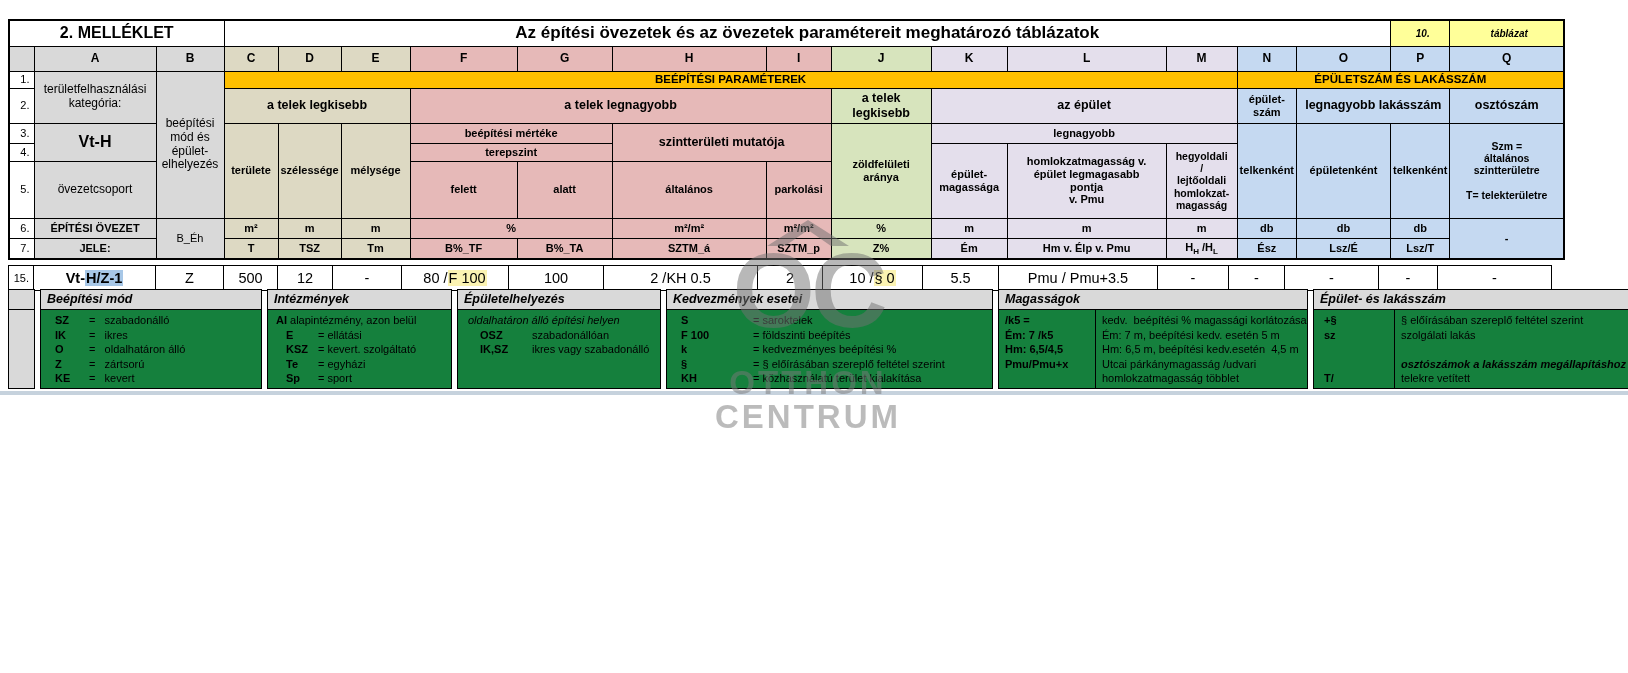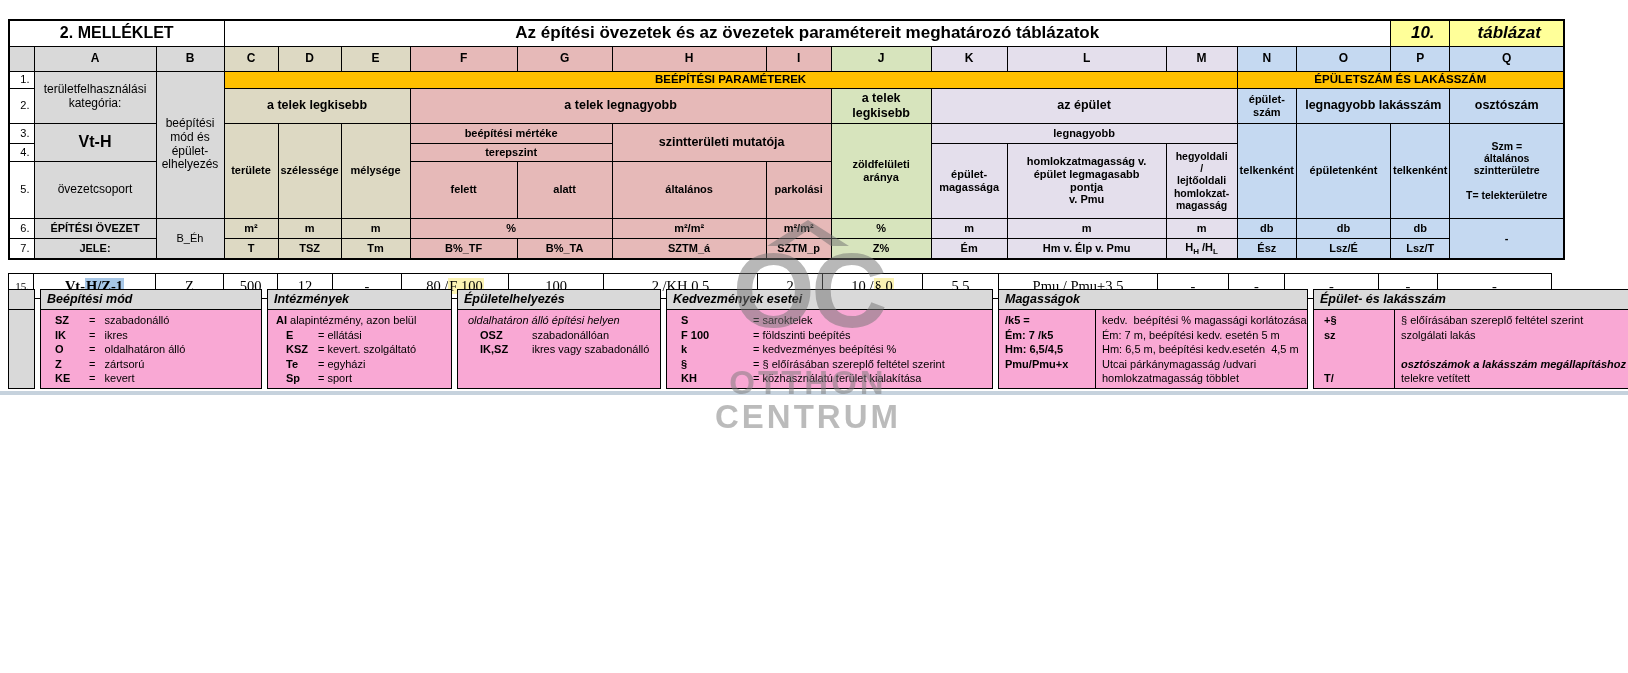--- a/index.html
+++ b/index.html
@@ -1,49 +1,49 @@
 <!DOCTYPE html>
 <html><head>
 <meta charset="utf-8">
 <style>
   html,body{margin:0;padding:0;background:#fff;}
   body{width:1628px;height:673px;position:relative;font-family:"Liberation Sans",sans-serif;color:#000;}
   .sheet{position:absolute;top:19px;left:8px;}
   table{border-collapse:collapse;table-layout:fixed;}
   td{border:1px solid #000;text-align:center;vertical-align:middle;padding:0 2px;overflow:hidden;line-height:1.15;}
   .maintable{border:2px solid #000;}
-  .r15table{border:1.5px solid #000;margin-top:13px;font-family:Liberation Serif, serif;}
+  .r15table{border:1.5px solid #000;margin-top:5px;}
   
   .gy{background:#d9d9d9;} .tn{background:#ddd9c3;} .pk{background:#e6b9b8;}
   .gn{background:#d7e4bd;} .lv{background:#e4dfec;} .bl{background:#c5d9f1;}
   .or{background:#ffc000;} .yl{background:#ffff99;} .wh{background:#ffffff;}
   .selgy{background:#dbe5f1;}
   
   .b{font-weight:bold;}
   .i{font-style:italic;}
   .pre{white-space:pre-line;}
-  .t16{font-size:16px;} .t17{font-size:17px;border-radius:13px;} .t14{font-size:17px;padding-left:7px;}
+  .t16{font-size:16px;} .t17{font-size:17px;border-radius:13px;} .t14{font-size:10px;padding-left:7px;}
   .t12{font-size:12px;} .t12b{font-size:12.5px;font-weight:bold;}
   .t11{font-size:11px;} .t11b{font-size:11px;font-weight:bold;}
   .t10b{font-size:10.5px;font-weight:bold;}
   .t20b{font-size:16px;font-weight:bold;}
   .t15{font-size:14.5px;}
   .rownum{font-size:11px;text-align:right;padding-right:4px;background:#fff;}
   .colhead{font-size:12px;font-weight:bold;}
   .band{font-size:11.5px;font-weight:bold;}
   .r7bot td{border-bottom:2px solid #000;}
   sub{font-size:8px;}
   .hl-blue{background:#a7c7e7;padding:0 1px;}
   .hl-yellow{background:#fbf3b2;padding:0 1px;}
   
   .legend{position:absolute;top:289px;left:8px;display:flex;gap:5px;align-items:stretch;}
   .lstub{width:25px;border:1px solid #000;background:#d9d9d9;display:flex;flex-direction:column;}
   .lstub .s1{height:19px;border-bottom:1px solid #000;}
   .lstub .s2{flex:1;}
-  .lbox{border:1.5px solid #000;background:#f9a8d4;display:flex;flex-direction:column;}
+  .lbox{border:1.5px solid #000;background:#15803d;display:flex;flex-direction:column;}
   .lhead{font-size:12.5px;font-weight:bold;font-style:italic;padding:2px 6px 1px 6px;border-bottom:1.5px solid #000;background:#d9d9d9;height:16px;}
   .lbody{padding:3px 4px 2px 6px;font-size:11px;flex:1;}
   .lrow{display:flex;line-height:14.6px;height:14.6px;}
   .lkey{font-weight:bold;white-space:pre;}
   .ldesc{white-space:pre;}
   .cols{display:flex;height:100%;}
   .kcol{border-right:1px solid #000;}
   .kcol .lrow,.dcol .lrow{display:block;}
   .dcol{padding-left:6px;}
   .wrap2{white-space:pre-line;height:29.2px;line-height:14.6px;}

